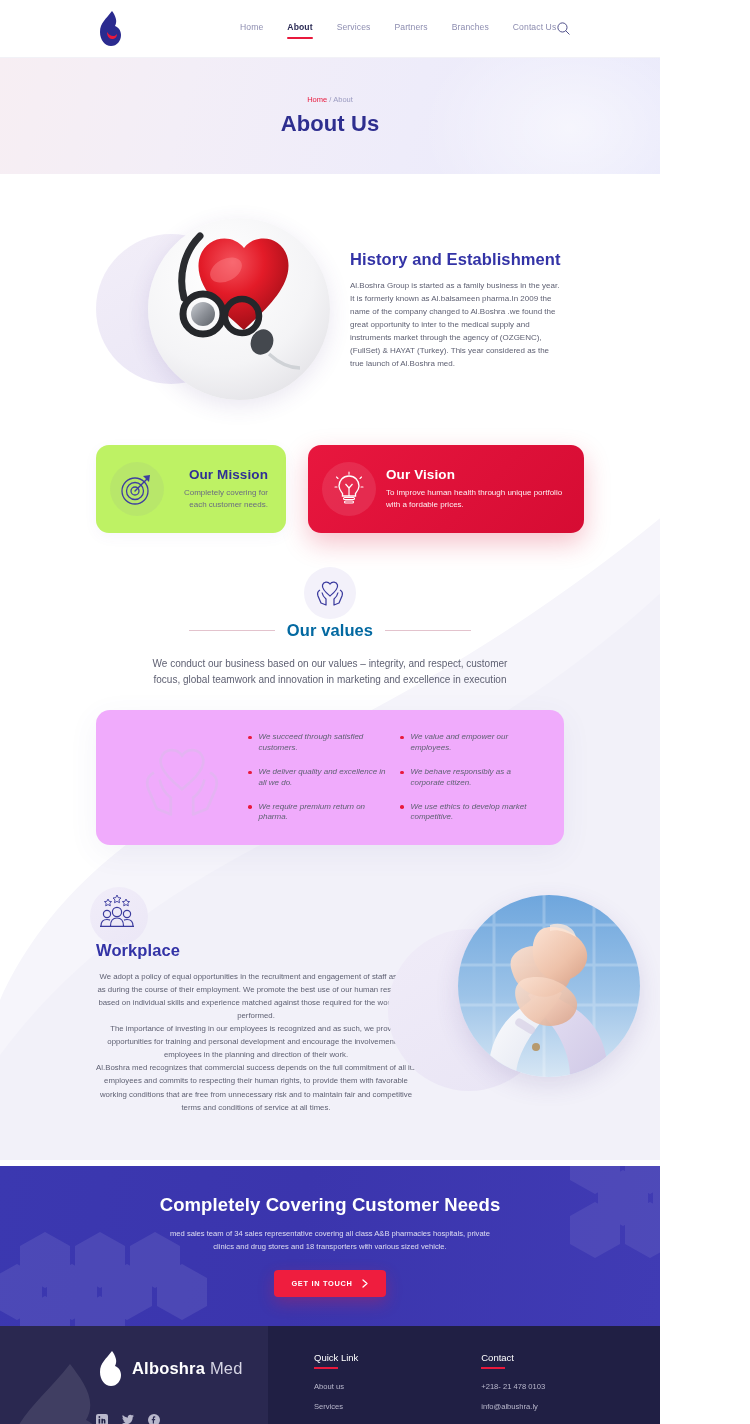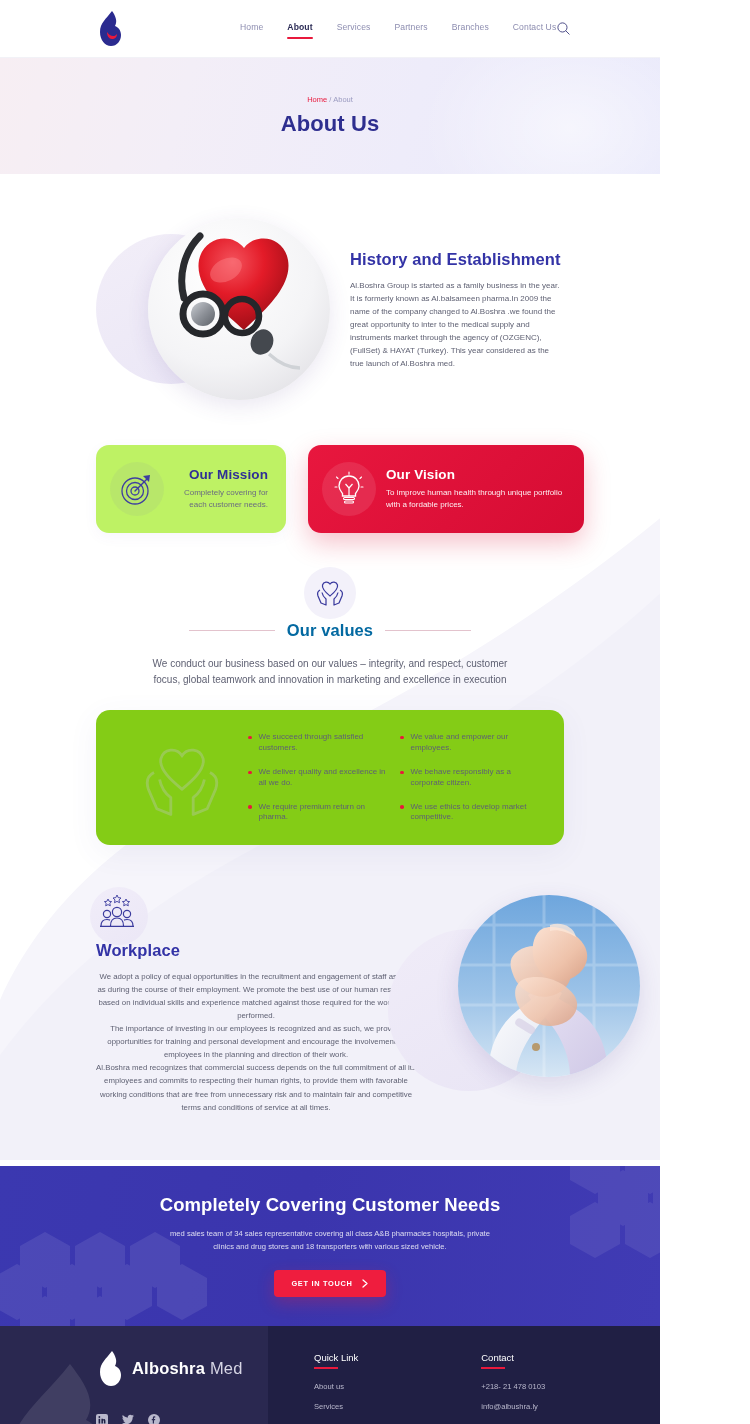--- a/index.html
+++ b/index.html
@@ -97,23 +97,23 @@
   .values { position: relative; z-index: 5; padding: 34px 0 0 0; text-align: center; }
   .values-icon-wrap { width: 52px; height: 52px; margin: 0 auto 2px auto; border-radius: 50%; background: #f3f1fa;
     display: flex; align-items: center; justify-content: center; }
   .values-head { display: flex; align-items: center; justify-content: center; gap: 12px; margin-top: 2px; }
   .vh-line { width: 86px; height: 1px; background: #e3c3cd; }
   .values-title { font-size: 16.5px; font-weight: bold; color: #0369a1; letter-spacing: .1px; }
   .values-sub { font-size: 10px; line-height: 1.62; color: #5f6173; margin: 16px auto 0 auto; width: 380px; }
 
   .values-card {
     position: relative; z-index: 5;
-    margin: 22px 96px 0 96px; background: #84cc16; border-radius: 14px;
+    margin: 22px 96px 0 96px; background: #f0abfc; border-radius: 14px;
     box-shadow: 0 8px 30px rgba(90,80,160,.07); padding: 22px 26px 22px 26px;
-    display: flex; align-items: center; min-height: 110px;
+    display: flex; align-items: center; min-height: 110px; font-style: italic;
   }
   .vc-watermark { width: 120px; flex: 0 0 120px; display: flex; align-items: center; justify-content: center; }
   .vc-cols { flex: 1; display: flex; gap: 14px; padding-left: 6px; }
   .vc-col { flex: 1; display: flex; flex-direction: column; gap: 14px; }
   .vc-item { display: flex; align-items: flex-start; gap: 7px; font-size: 8px; color: #5f6173; line-height: 1.3; }
   .vc-dot { width: 3.5px; height: 3.5px; border-radius: 50%; background: #e8193c; margin-top: 3.5px; flex: 0 0 3.5px; }
 
   
   .workplace { position: relative; z-index: 5; display: flex; gap: 36px; padding: 48px 96px 0 96px; align-items: flex-start; }
   .wp-left { width: 320px; flex: 0 0 320px; position: relative; }

